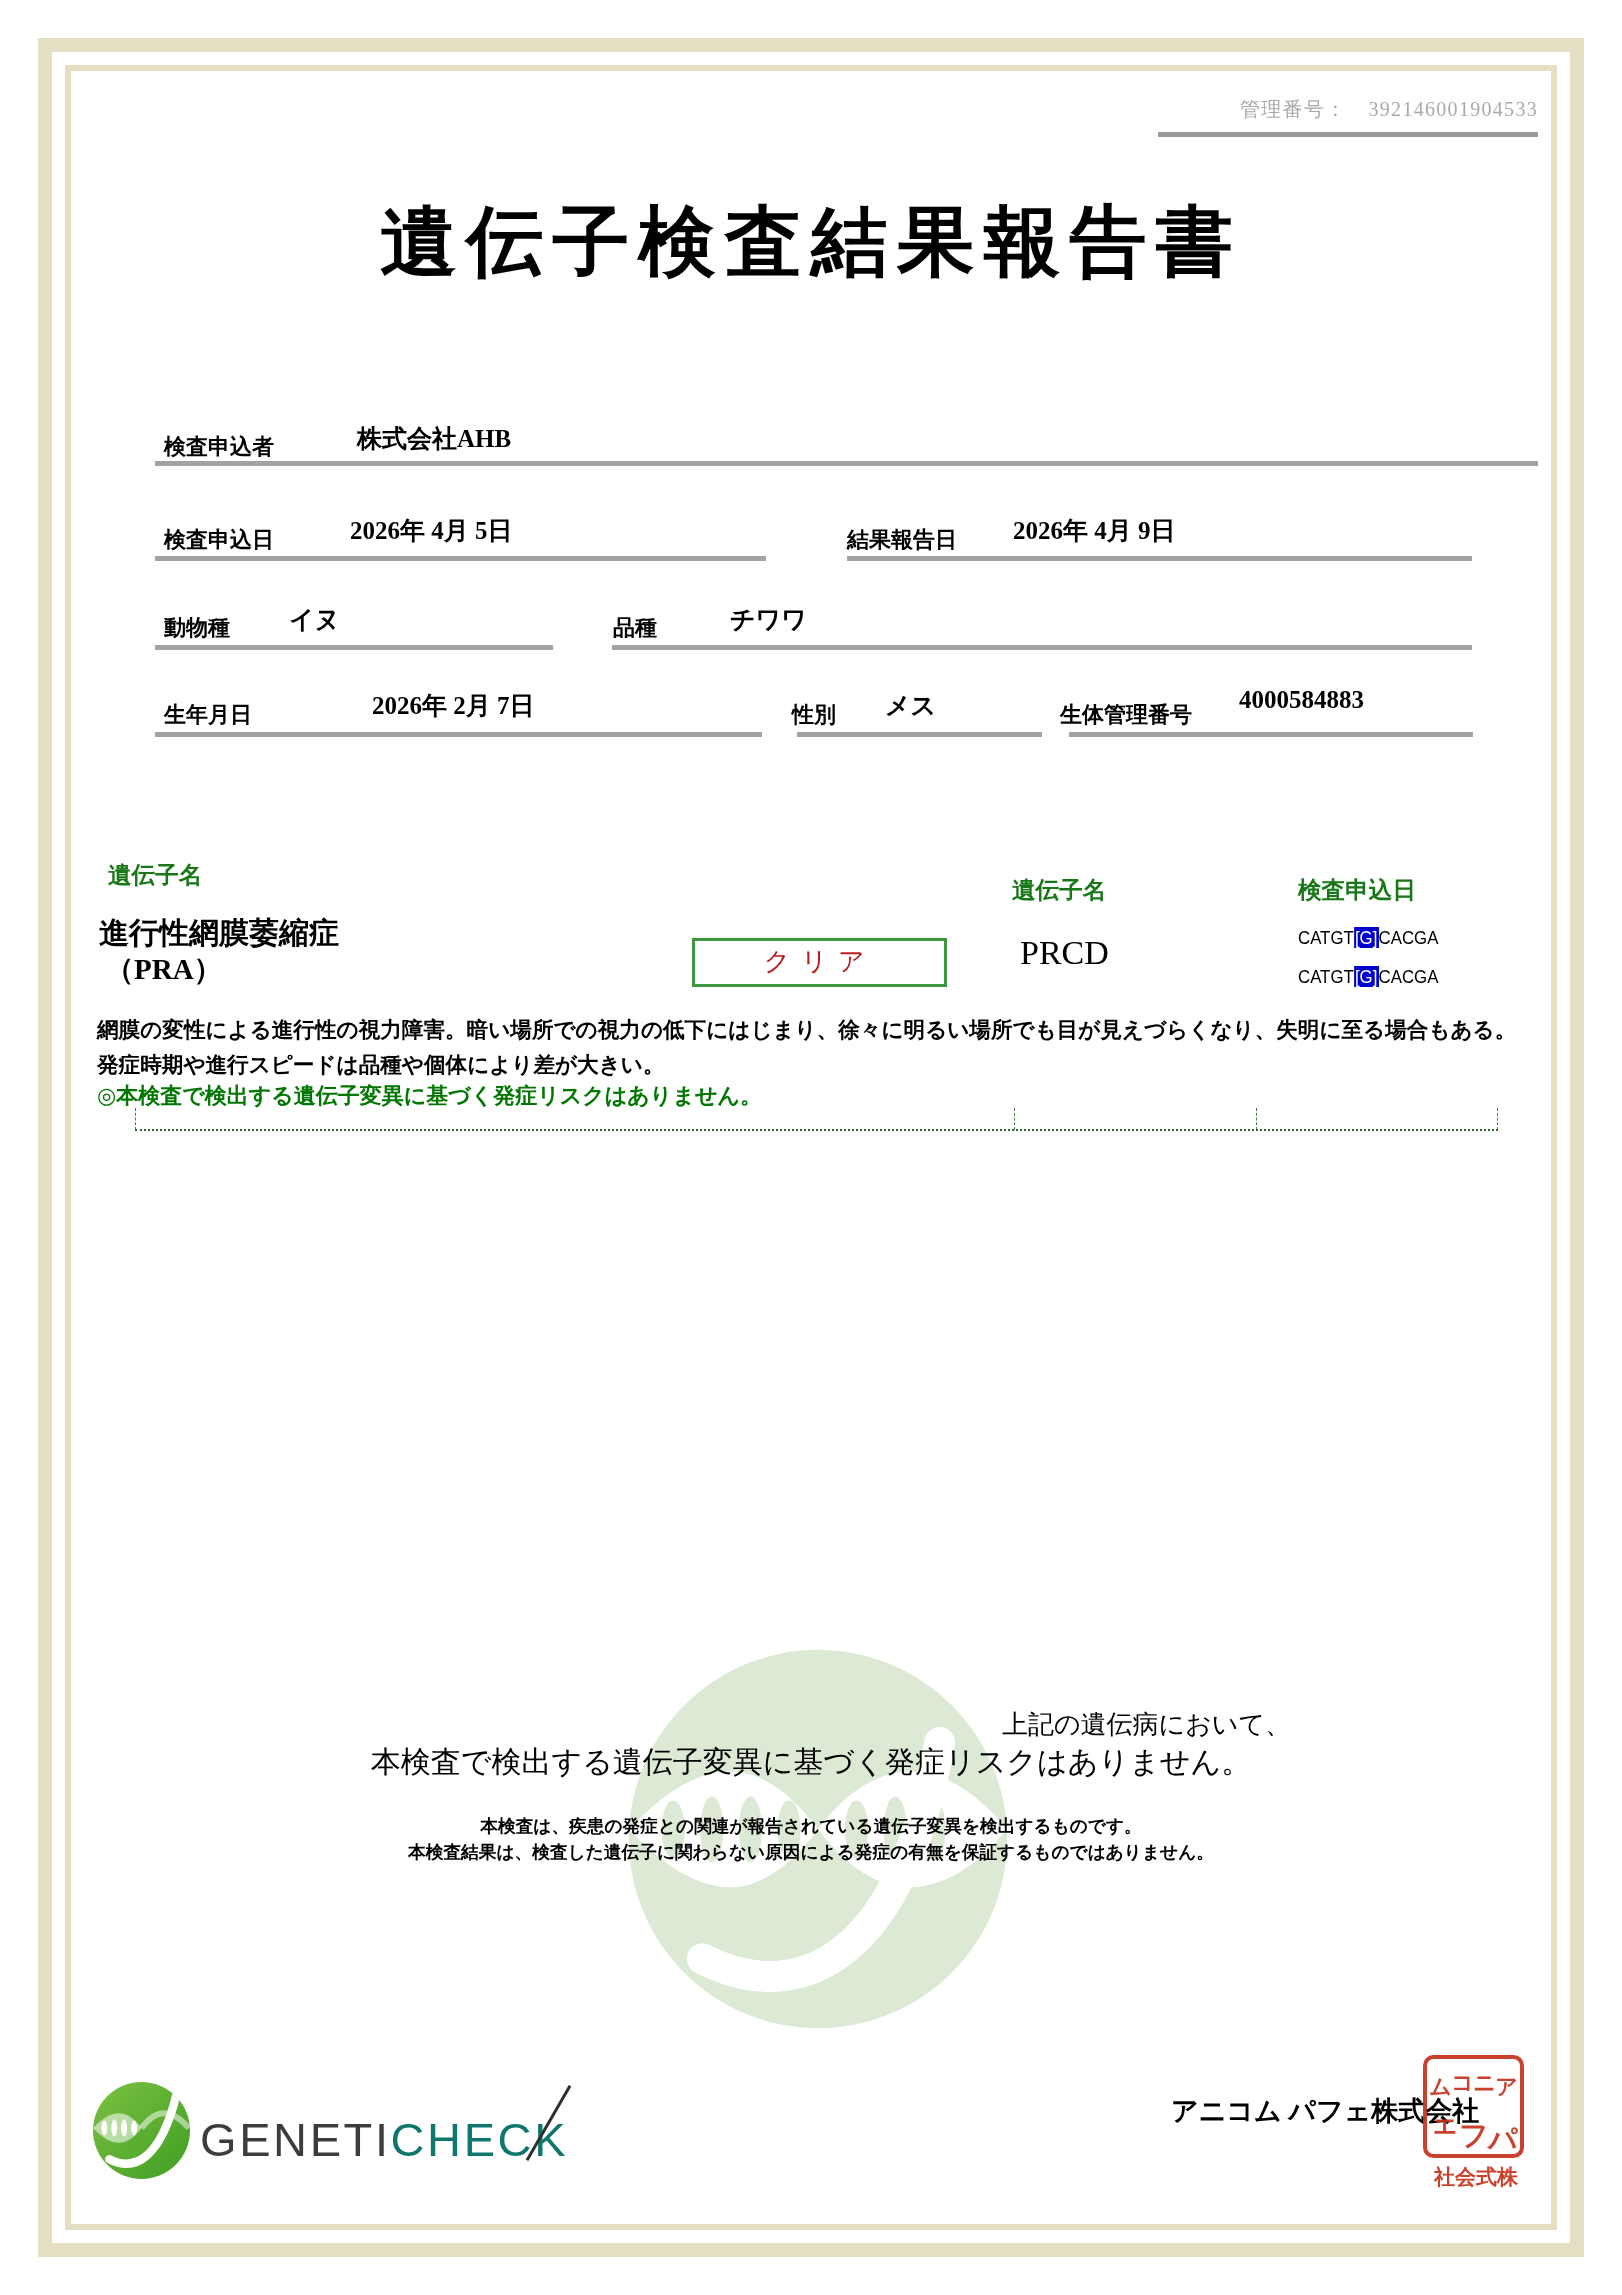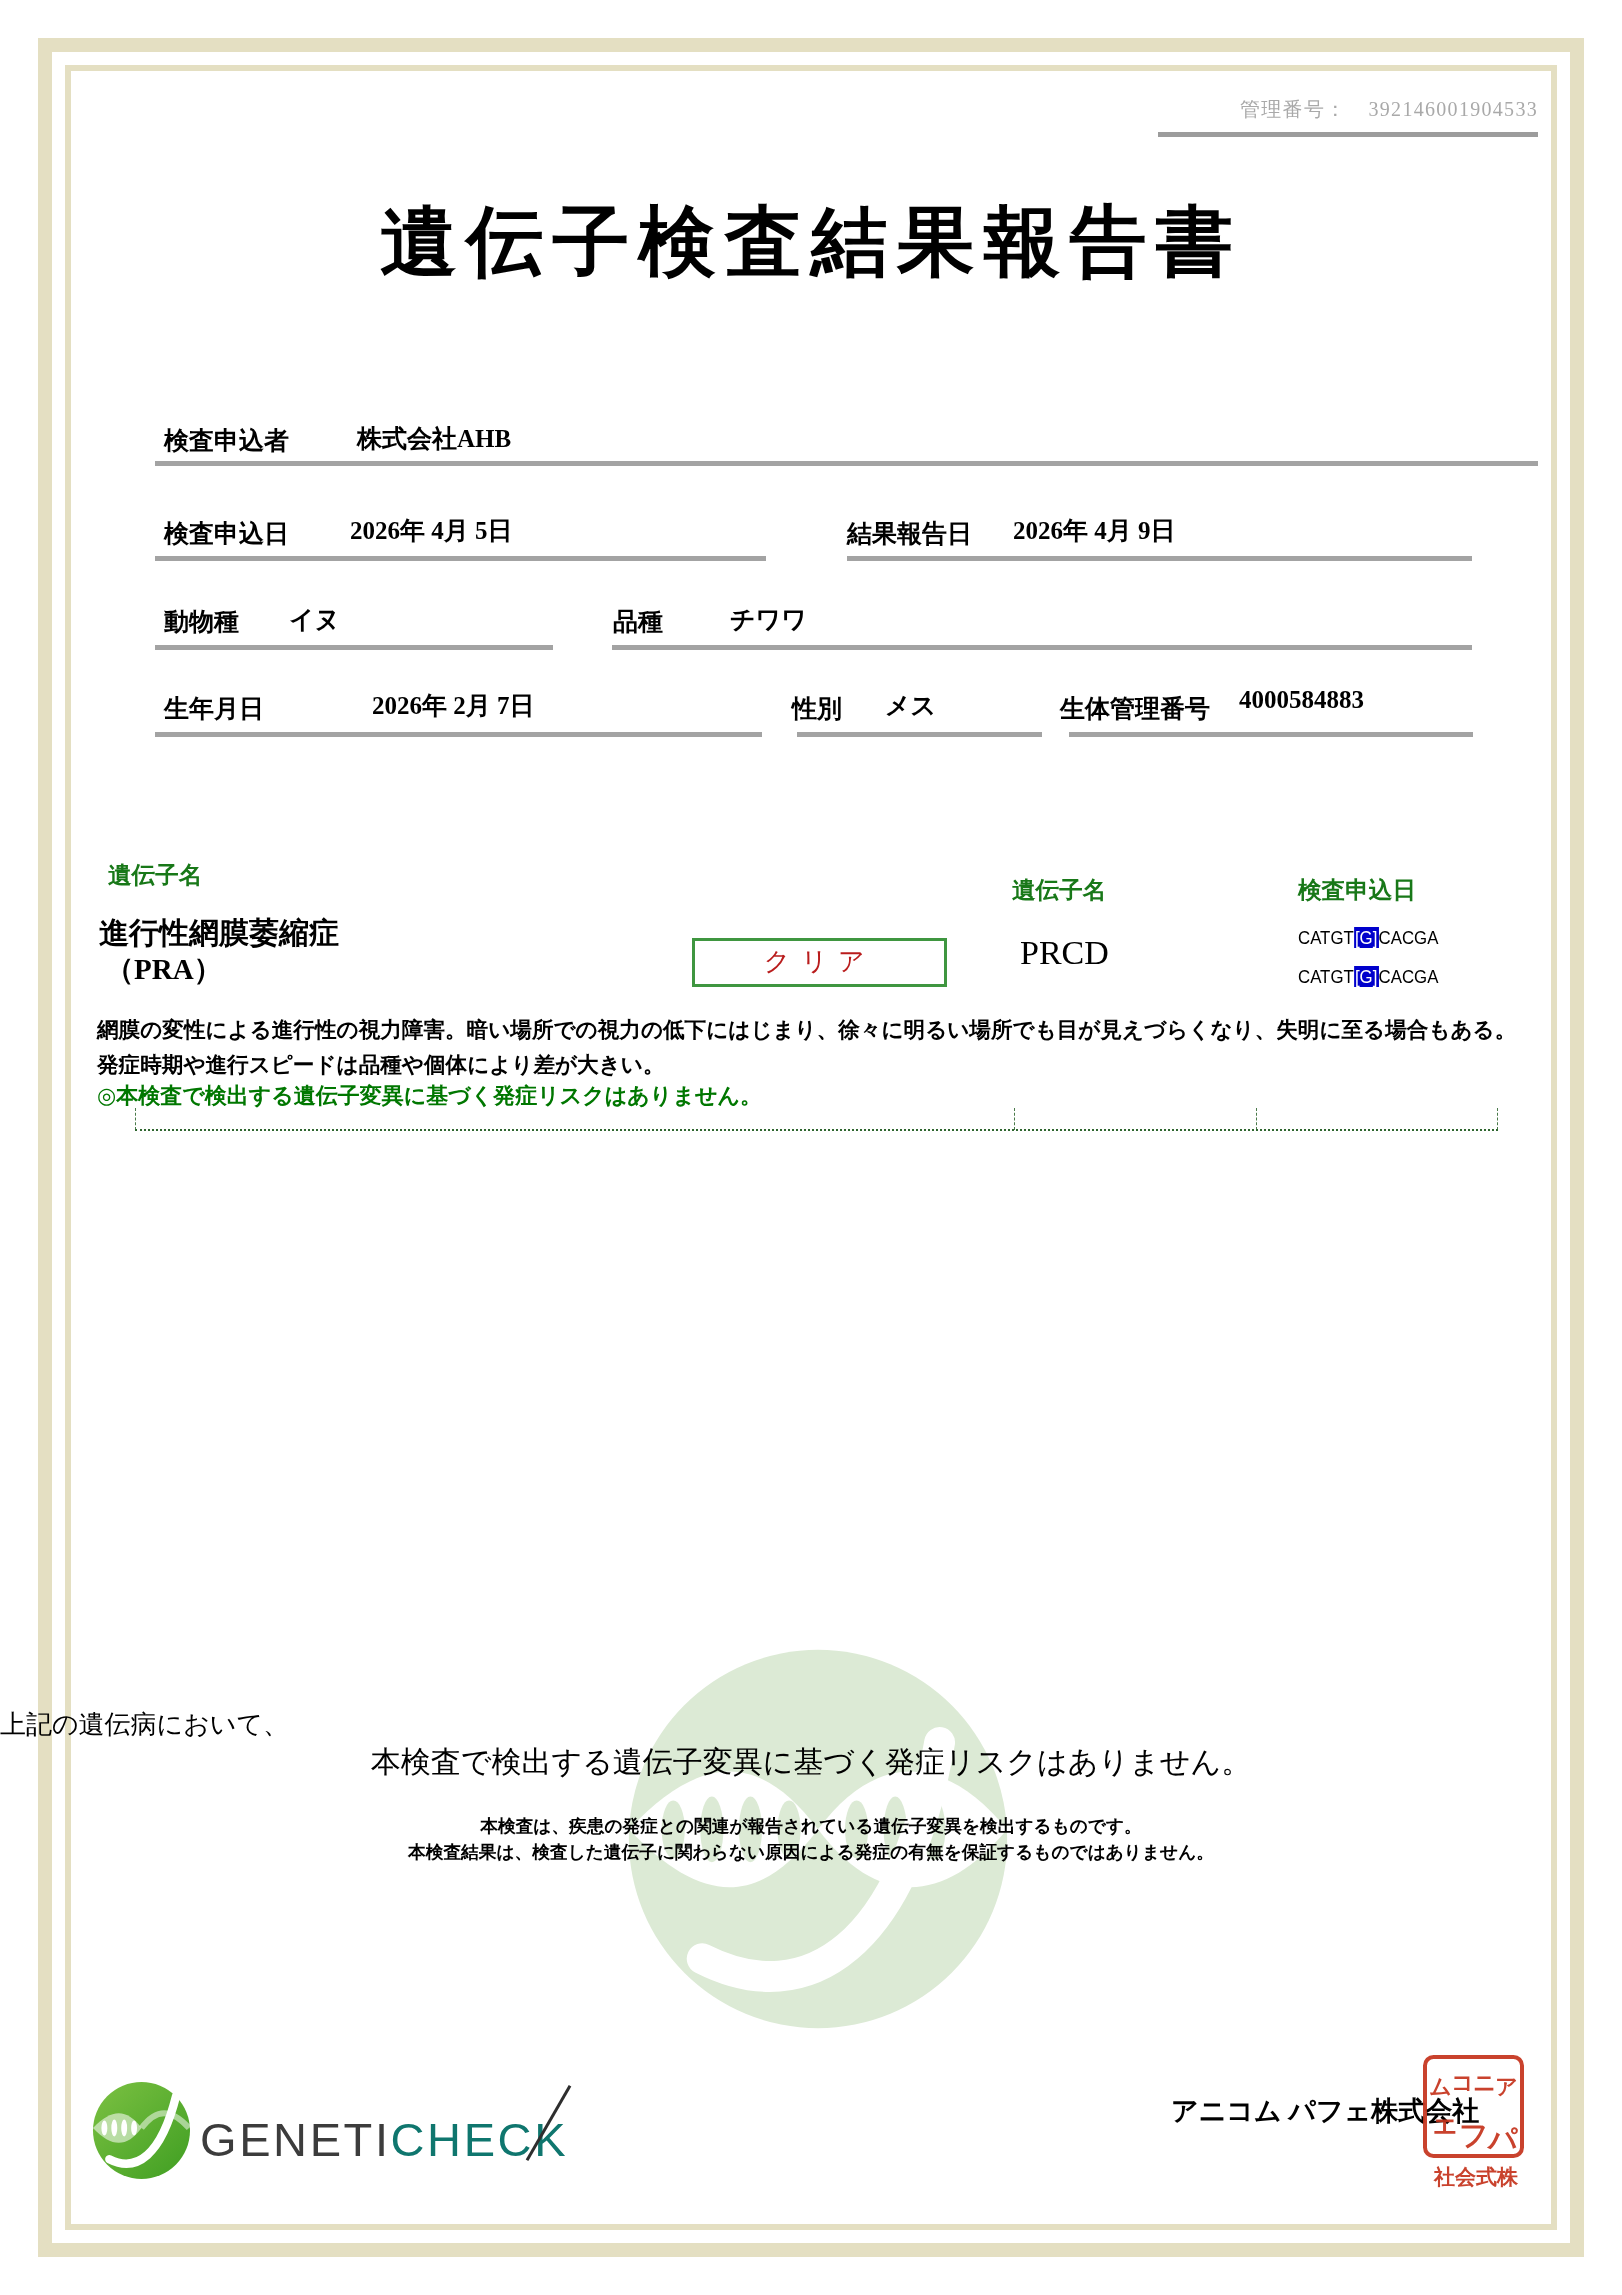--- a/index.html
+++ b/index.html
@@ -9,38 +9,38 @@
   
   .frame-outer{left:38px;top:38px;right:38px;bottom:38px;border:14.4px solid #e4dfc2;}
   .frame-inner{left:65px;top:65px;right:65px;bottom:65px;border:6.5px solid #e4dfc2;}
   
   .mgmt{left:916px;top:96px;width:622px;text-align:right;font-size:20px;color:#a9a9a9;letter-spacing:1.3px;}
   .mgmt .num{margin-left:22px;}
   .mgmt-ul{left:1158px;top:132px;width:380px;height:4.6px;background:#9c9c9c;}
   
   .title{left:0;top:191px;width:1622px;text-align:center;font-size:77px;font-weight:bold;letter-spacing:9.2px;}
   
-  .flabel{font-size:25px;font-weight:bold;white-space:nowrap;}
+  .flabel{font-size:22px;font-weight:bold;white-space:nowrap;margin-top:8px;}
   .fvalue{font-size:25px;font-weight:bold;white-space:nowrap;}
   .ul{height:4.6px;background:#a3a3a3;}
   
   .green-label{font-size:23.6px;font-weight:bold;color:#187818;white-space:nowrap;}
   .disease{font-size:30px;font-weight:bold;white-space:nowrap;}
   .disease-abbr{font-size:29px;font-weight:bold;white-space:nowrap;}
   .result-box{left:692px;top:938px;width:255px;height:49px;border:3.3px solid #3f9640;box-sizing:border-box;
               text-align:center;line-height:42px;font-size:26px;letter-spacing:10.5px;color:#b91c1c;}
   .gene-name{font-size:34px;white-space:nowrap;}
   .seq{font-family:"Liberation Sans","DejaVu Sans",sans-serif;font-size:18.3px;white-space:nowrap;transform:scaleX(.92);transform-origin:left;}
   .seq .variant{background:#0000cc;color:#ffffff;padding:0 1.3px;}
   .desc{font-size:21.6px;font-weight:bold;white-space:nowrap;}
   .risk{font-size:22px;font-weight:bold;color:#007700;white-space:nowrap;}
   .vdash{top:1108px;height:21.6px;width:0;border-left:1.3px dashed #4a7a4a;}
   .hdash{left:135px;top:1129px;width:1363px;height:0;border-top:2px dotted #2f662f;}
   
-  .sum1{left:0;top:1707px;width:1291px;text-align:left;font-size:26px;z-index:2;
+  .sum1{left:0;top:1707px;width:1291px;text-align:right;font-size:26px;z-index:2;
         font-family:"Liberation Sans","DejaVu Sans",sans-serif;}
   .sum2{left:0;top:1742px;width:1622px;text-align:center;font-size:30px;z-index:2;
         font-family:"Liberation Sans","DejaVu Sans",sans-serif;}
   .note{left:0;width:1622px;text-align:center;font-size:17.7px;font-weight:bold;z-index:2;
         font-family:"Liberation Sans","DejaVu Sans",sans-serif;}
   .watermark{left:625px;top:1646px;width:386px;height:386px;z-index:0;}
   
   .logo-circle{left:92px;top:2081px;width:99px;height:99px;}
   .logo-text{left:200px;top:2112px;font-family:"Liberation Sans","DejaVu Sans",sans-serif;
              font-size:47px;font-weight:400;letter-spacing:2.6px;white-space:nowrap;}

